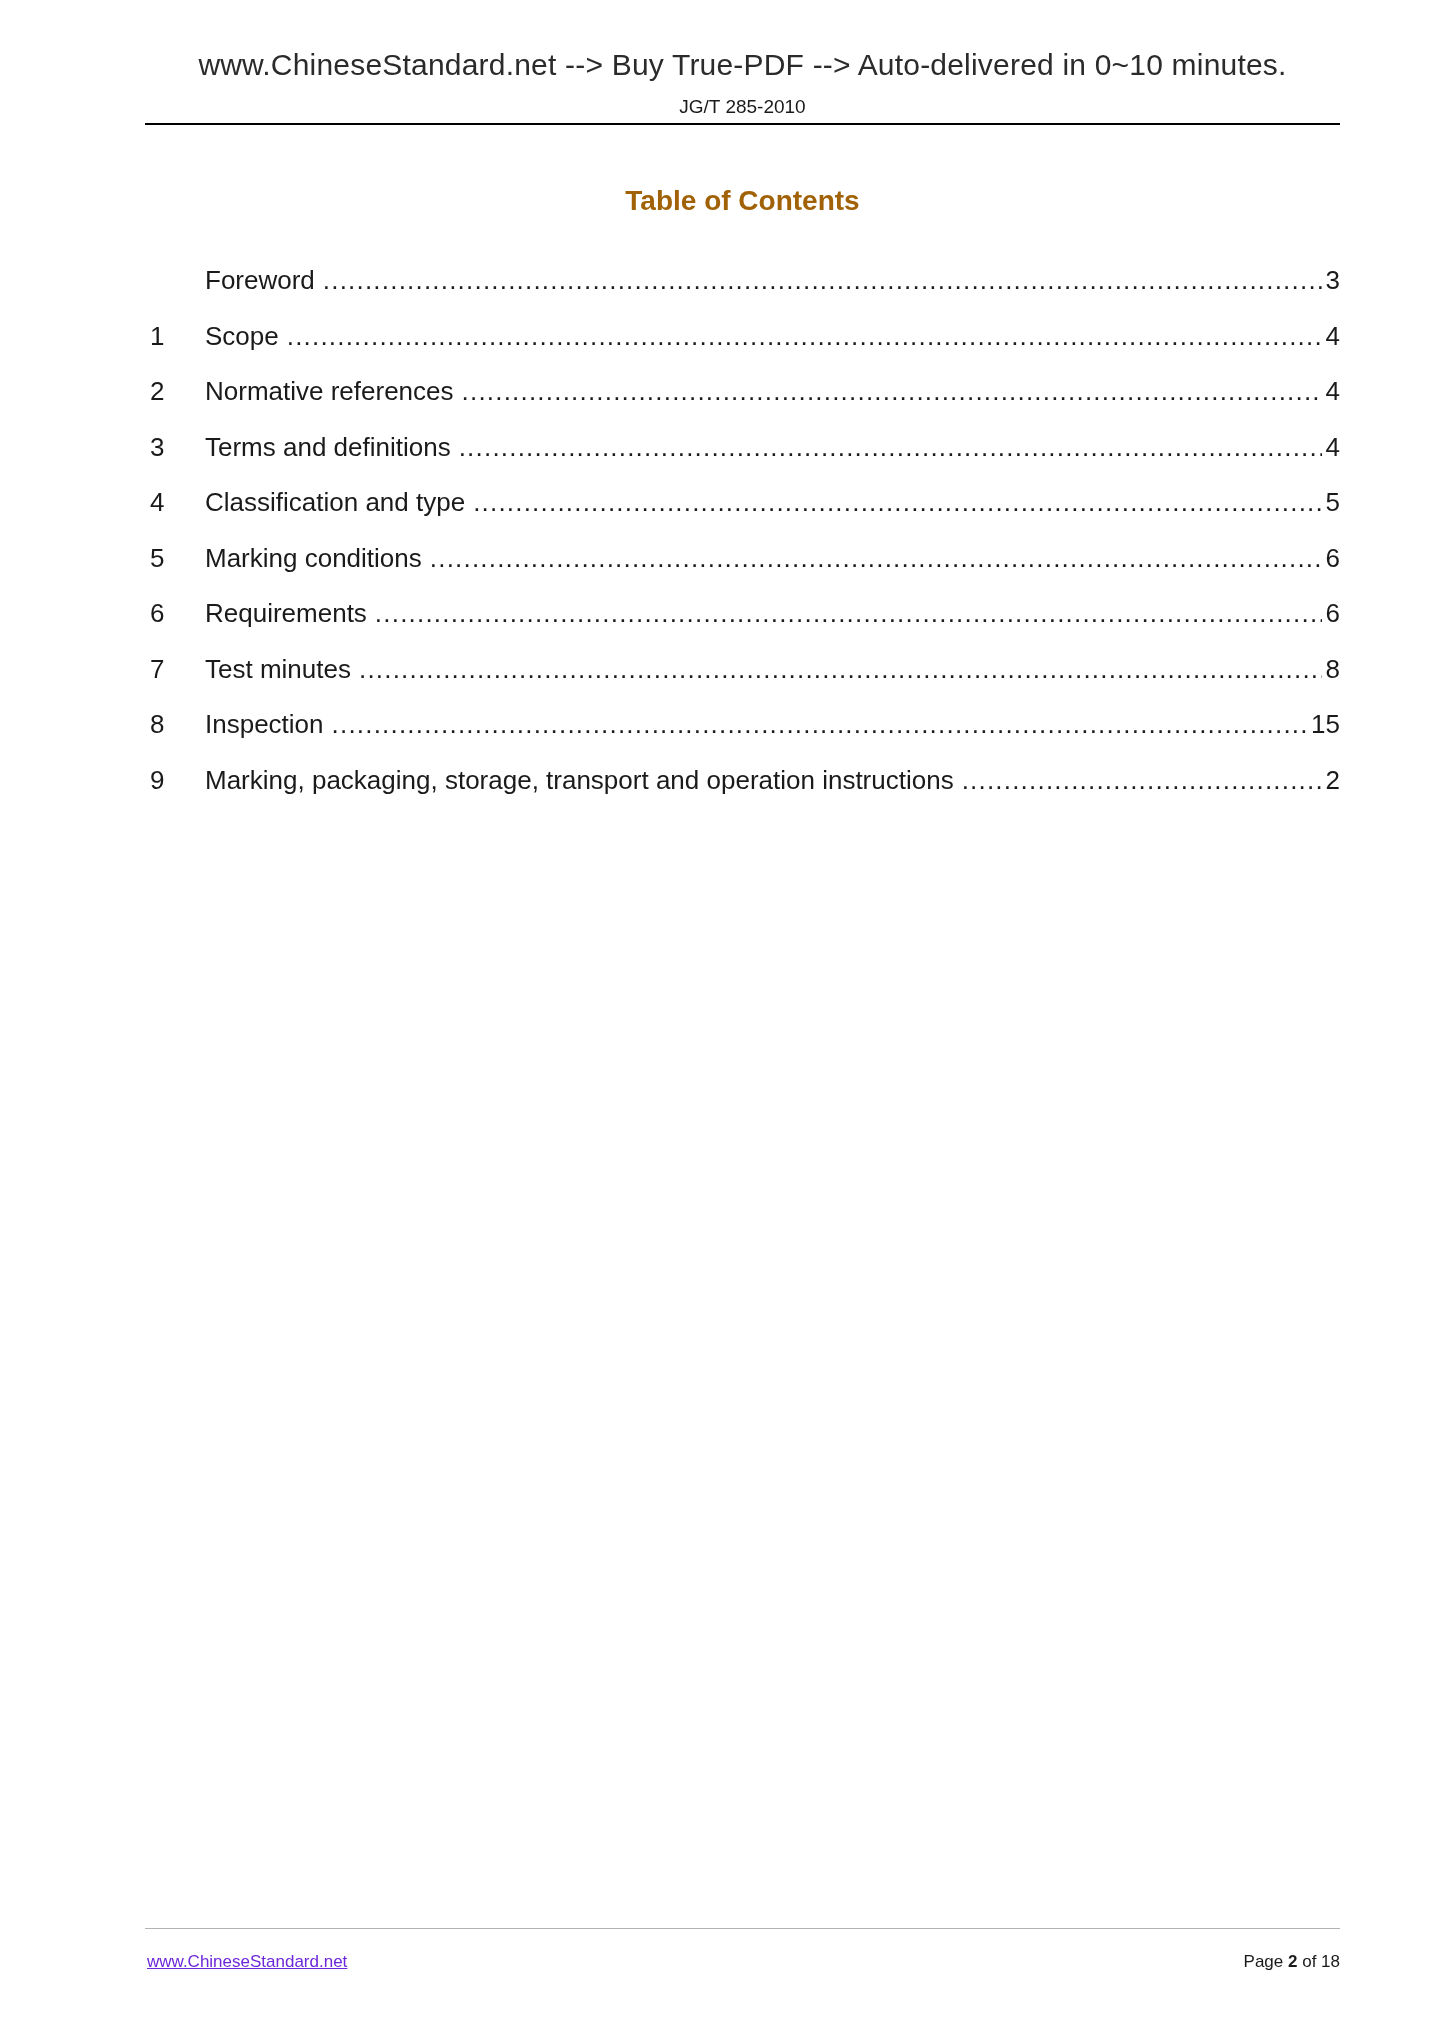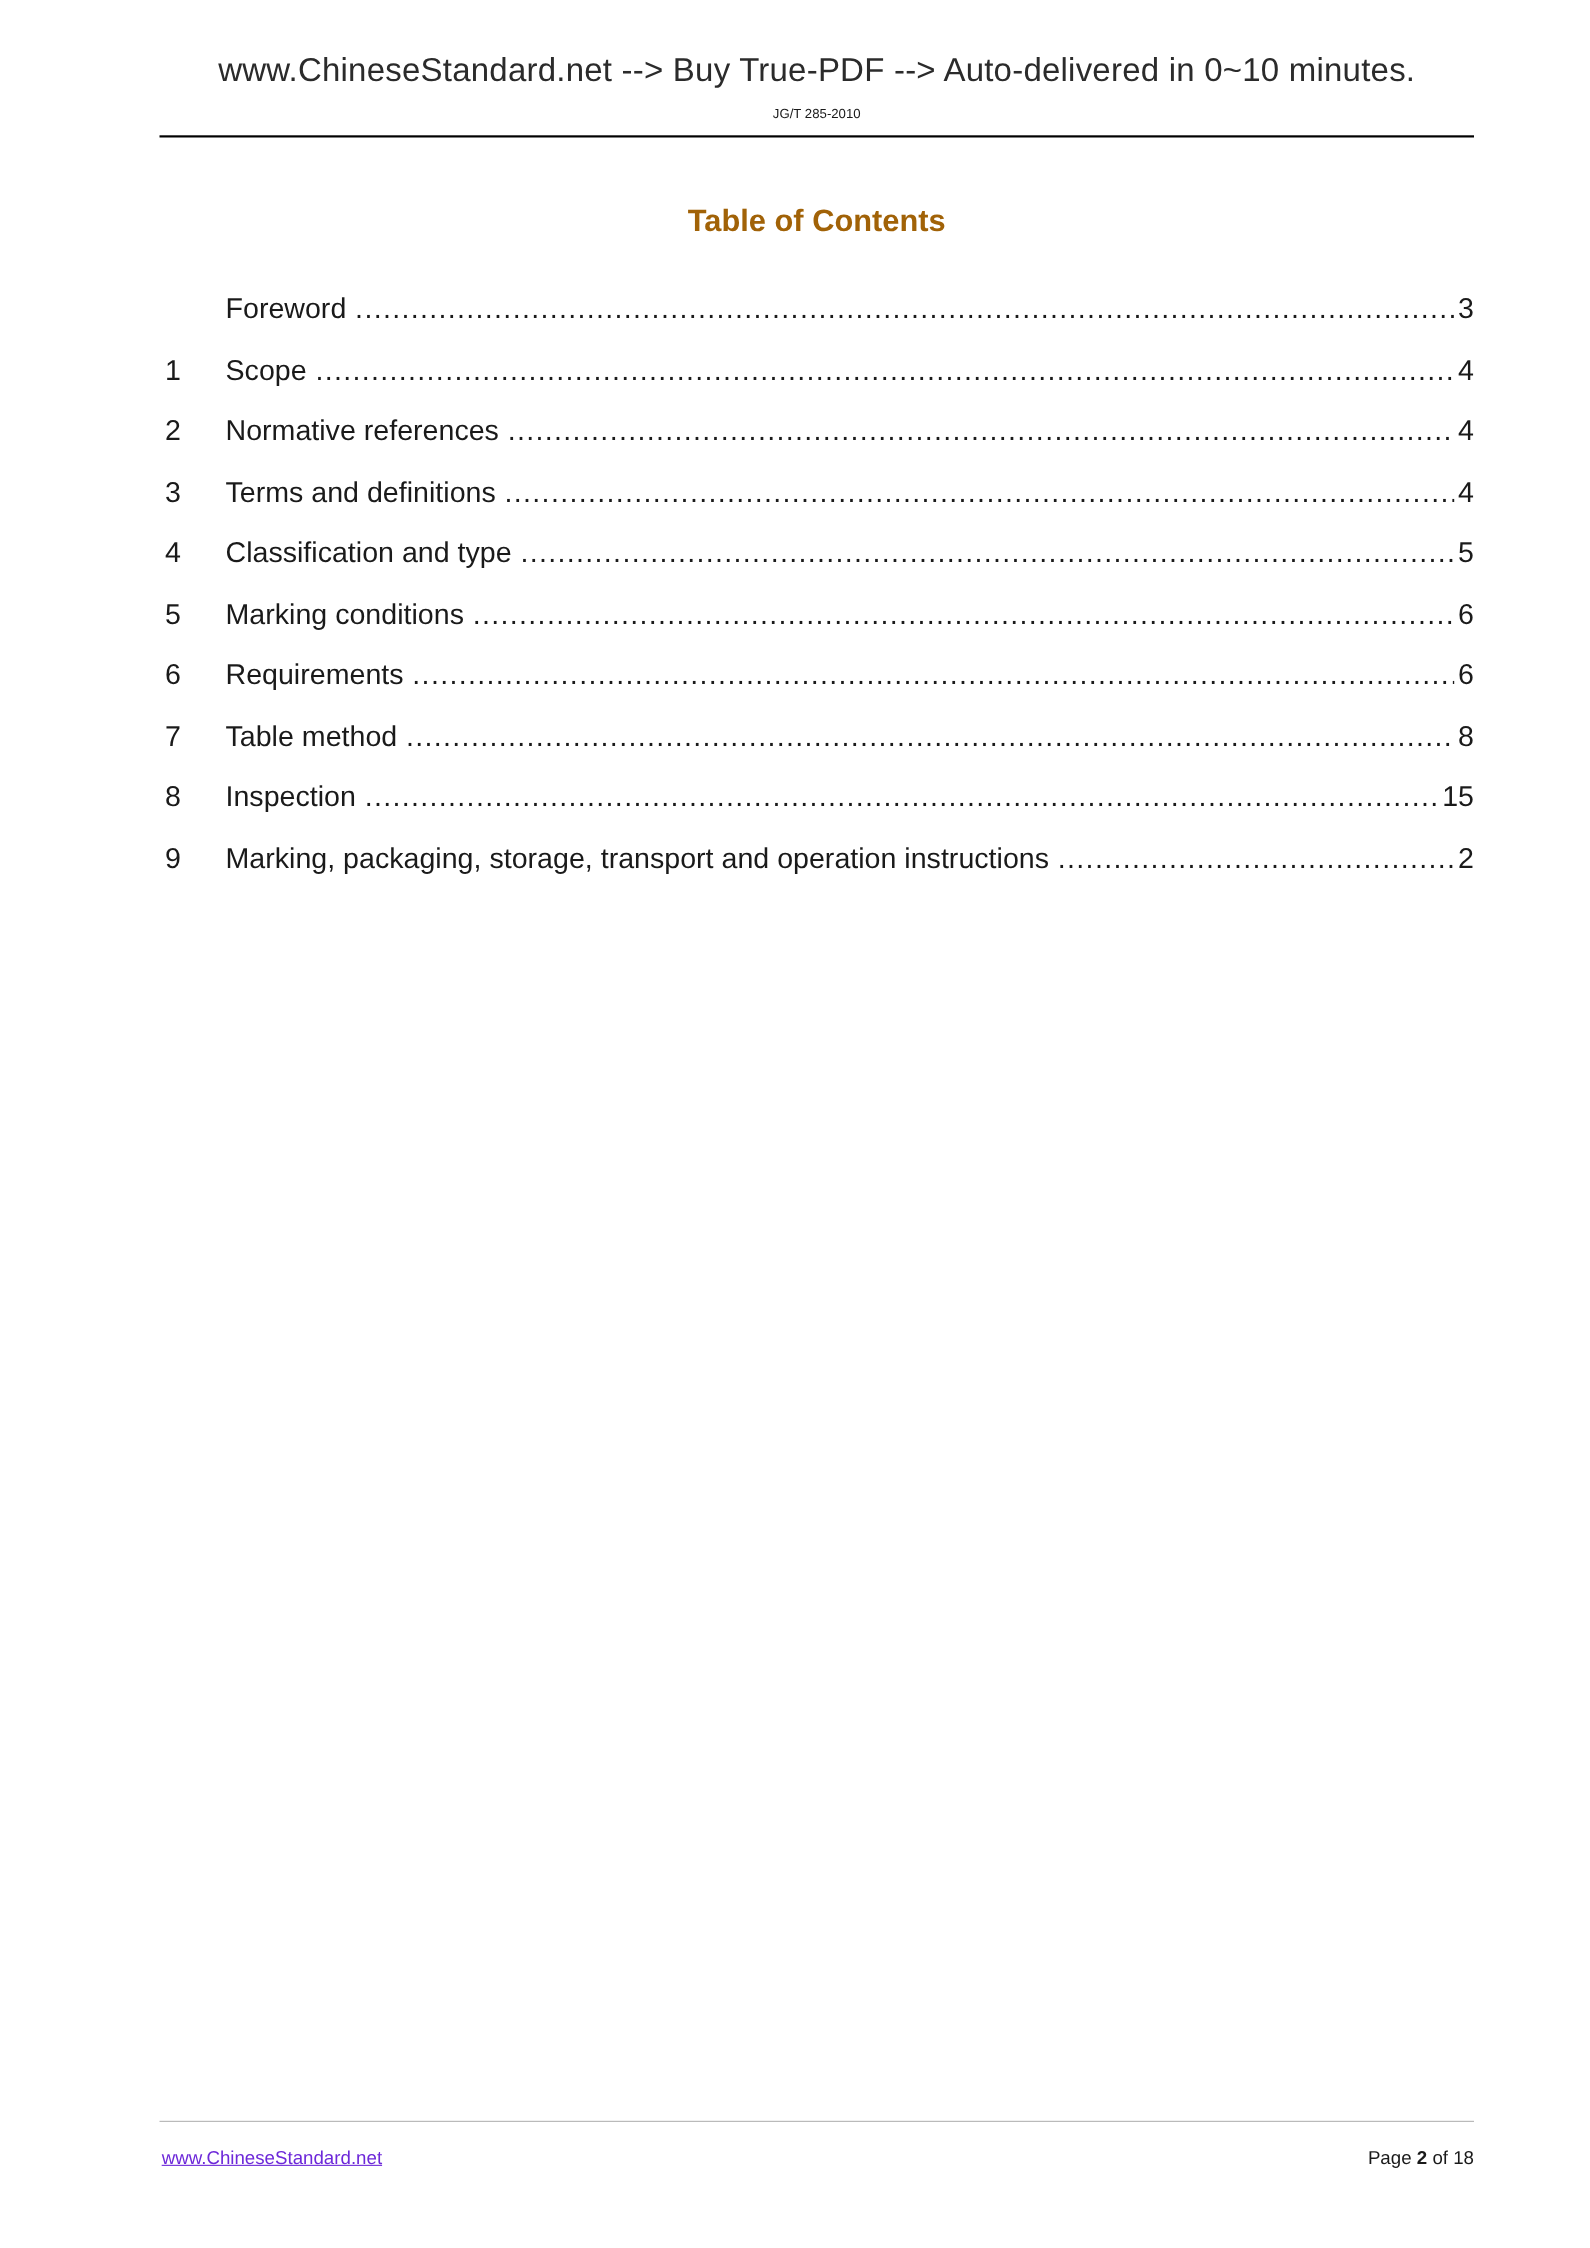--- a/index.html
+++ b/index.html
@@ -32,21 +32,21 @@
     color: #2b2b2b;
     letter-spacing: 0.2px;
     white-space: nowrap;
   }
   .header-std {
     position: absolute;
     left: 125px;
     top: 96px;
     width: 1195px;
     text-align: center;
-    font-size: 12px;
+    font-size: 19px;
     color: #1a1a1a;
     font-weight: 400;
   }
   .header-rule {
     position: absolute;
     left: 125px;
     top: 123px;
     width: 1195px;
     height: 0;
     border-top: 2px solid #000000;
@@ -184,21 +184,21 @@
 
     <div class="toc-row">
       <span class="toc-num">6</span>
       <span class="toc-label">Requirements</span>
       <span class="toc-dots">............................................................................................................................................................................................................................</span>
       <span class="toc-page">6</span>
     </div>
 
     <div class="toc-row">
       <span class="toc-num">7</span>
-      <span class="toc-label">Table method</span>
+      <span class="toc-label">Test minutes</span>
       <span class="toc-dots">............................................................................................................................................................................................................................</span>
       <span class="toc-page">8</span>
     </div>
 
     <div class="toc-row">
       <span class="toc-num">8</span>
       <span class="toc-label">Inspection</span>
       <span class="toc-dots">............................................................................................................................................................................................................................</span>
       <span class="toc-page">15</span>
     </div>

